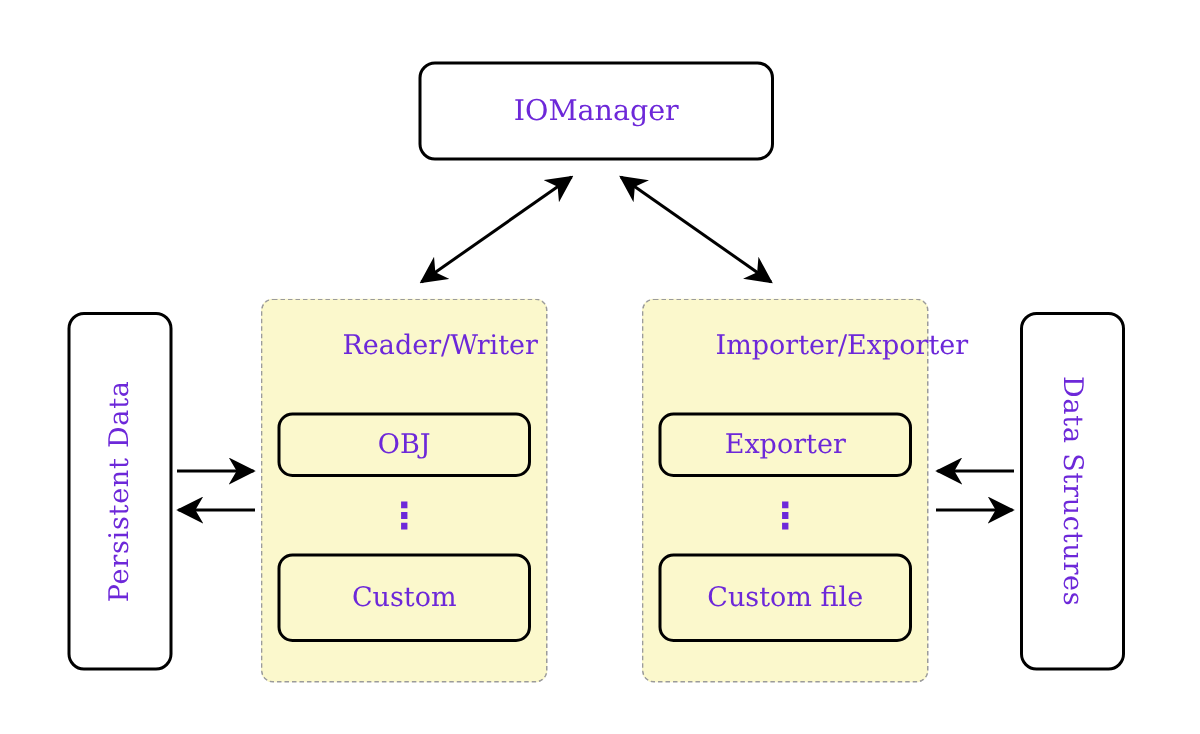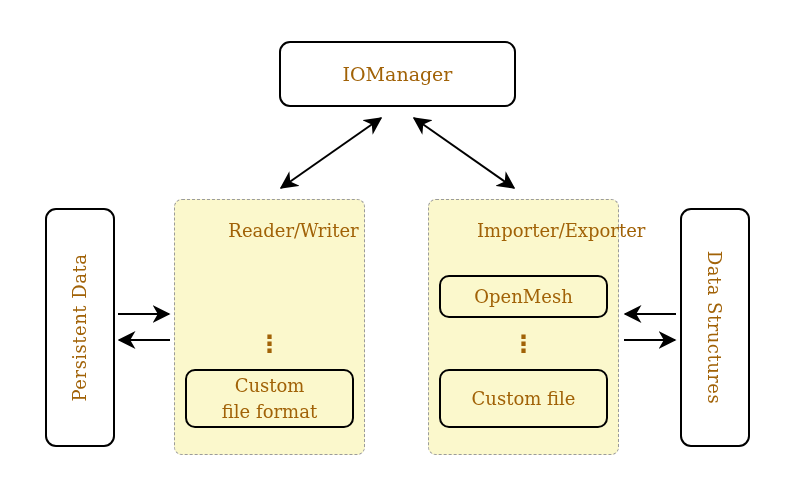--- a/index.html
+++ b/index.html
@@ -6,21 +6,21 @@
     margin: 0;
     padding: 0;
     background: #ffffff;
   }
   .stage {
     position: relative;
     width: 800px;
     height: 489px;
     background: #ffffff;
     font-family: "DejaVu Serif", "Liberation Serif", serif;
-    color: #a16207;
+    color: #6d28d9;
     overflow: hidden;
   }
   .arrows {
     position: absolute;
     left: 0;
     top: 0;
     width: 800px;
     height: 489px;
     pointer-events: none;
   }
@@ -128,31 +128,33 @@
   <div class="node iomanager">
     <span>IOManager</span>
   </div>
 
   <div class="node side-node left">
     <span class="vtext ccw">Persistent Data</span>
   </div>
 
   <div class="group rw">
     <div class="group-title">Reader/Writer</div>
+    <div class="inner-node inner-top">
+      <span>OBJ</span>
+    </div>
     <div class="vdots">⋮</div>
     <div class="inner-node inner-bottom">
       <span>Custom</span>
-      <span>file format</span>
     </div>
   </div>
 
   <div class="group ie">
     <div class="group-title">Importer/Exporter</div>
     <div class="inner-node inner-top">
-      <span>OpenMesh</span>
+      <span>Exporter</span>
     </div>
     <div class="vdots">⋮</div>
     <div class="inner-node inner-bottom">
       <span>Custom file</span>
     </div>
   </div>
 
   <div class="node side-node right">
     <span class="vtext cw">Data Structures</span>
   </div>

